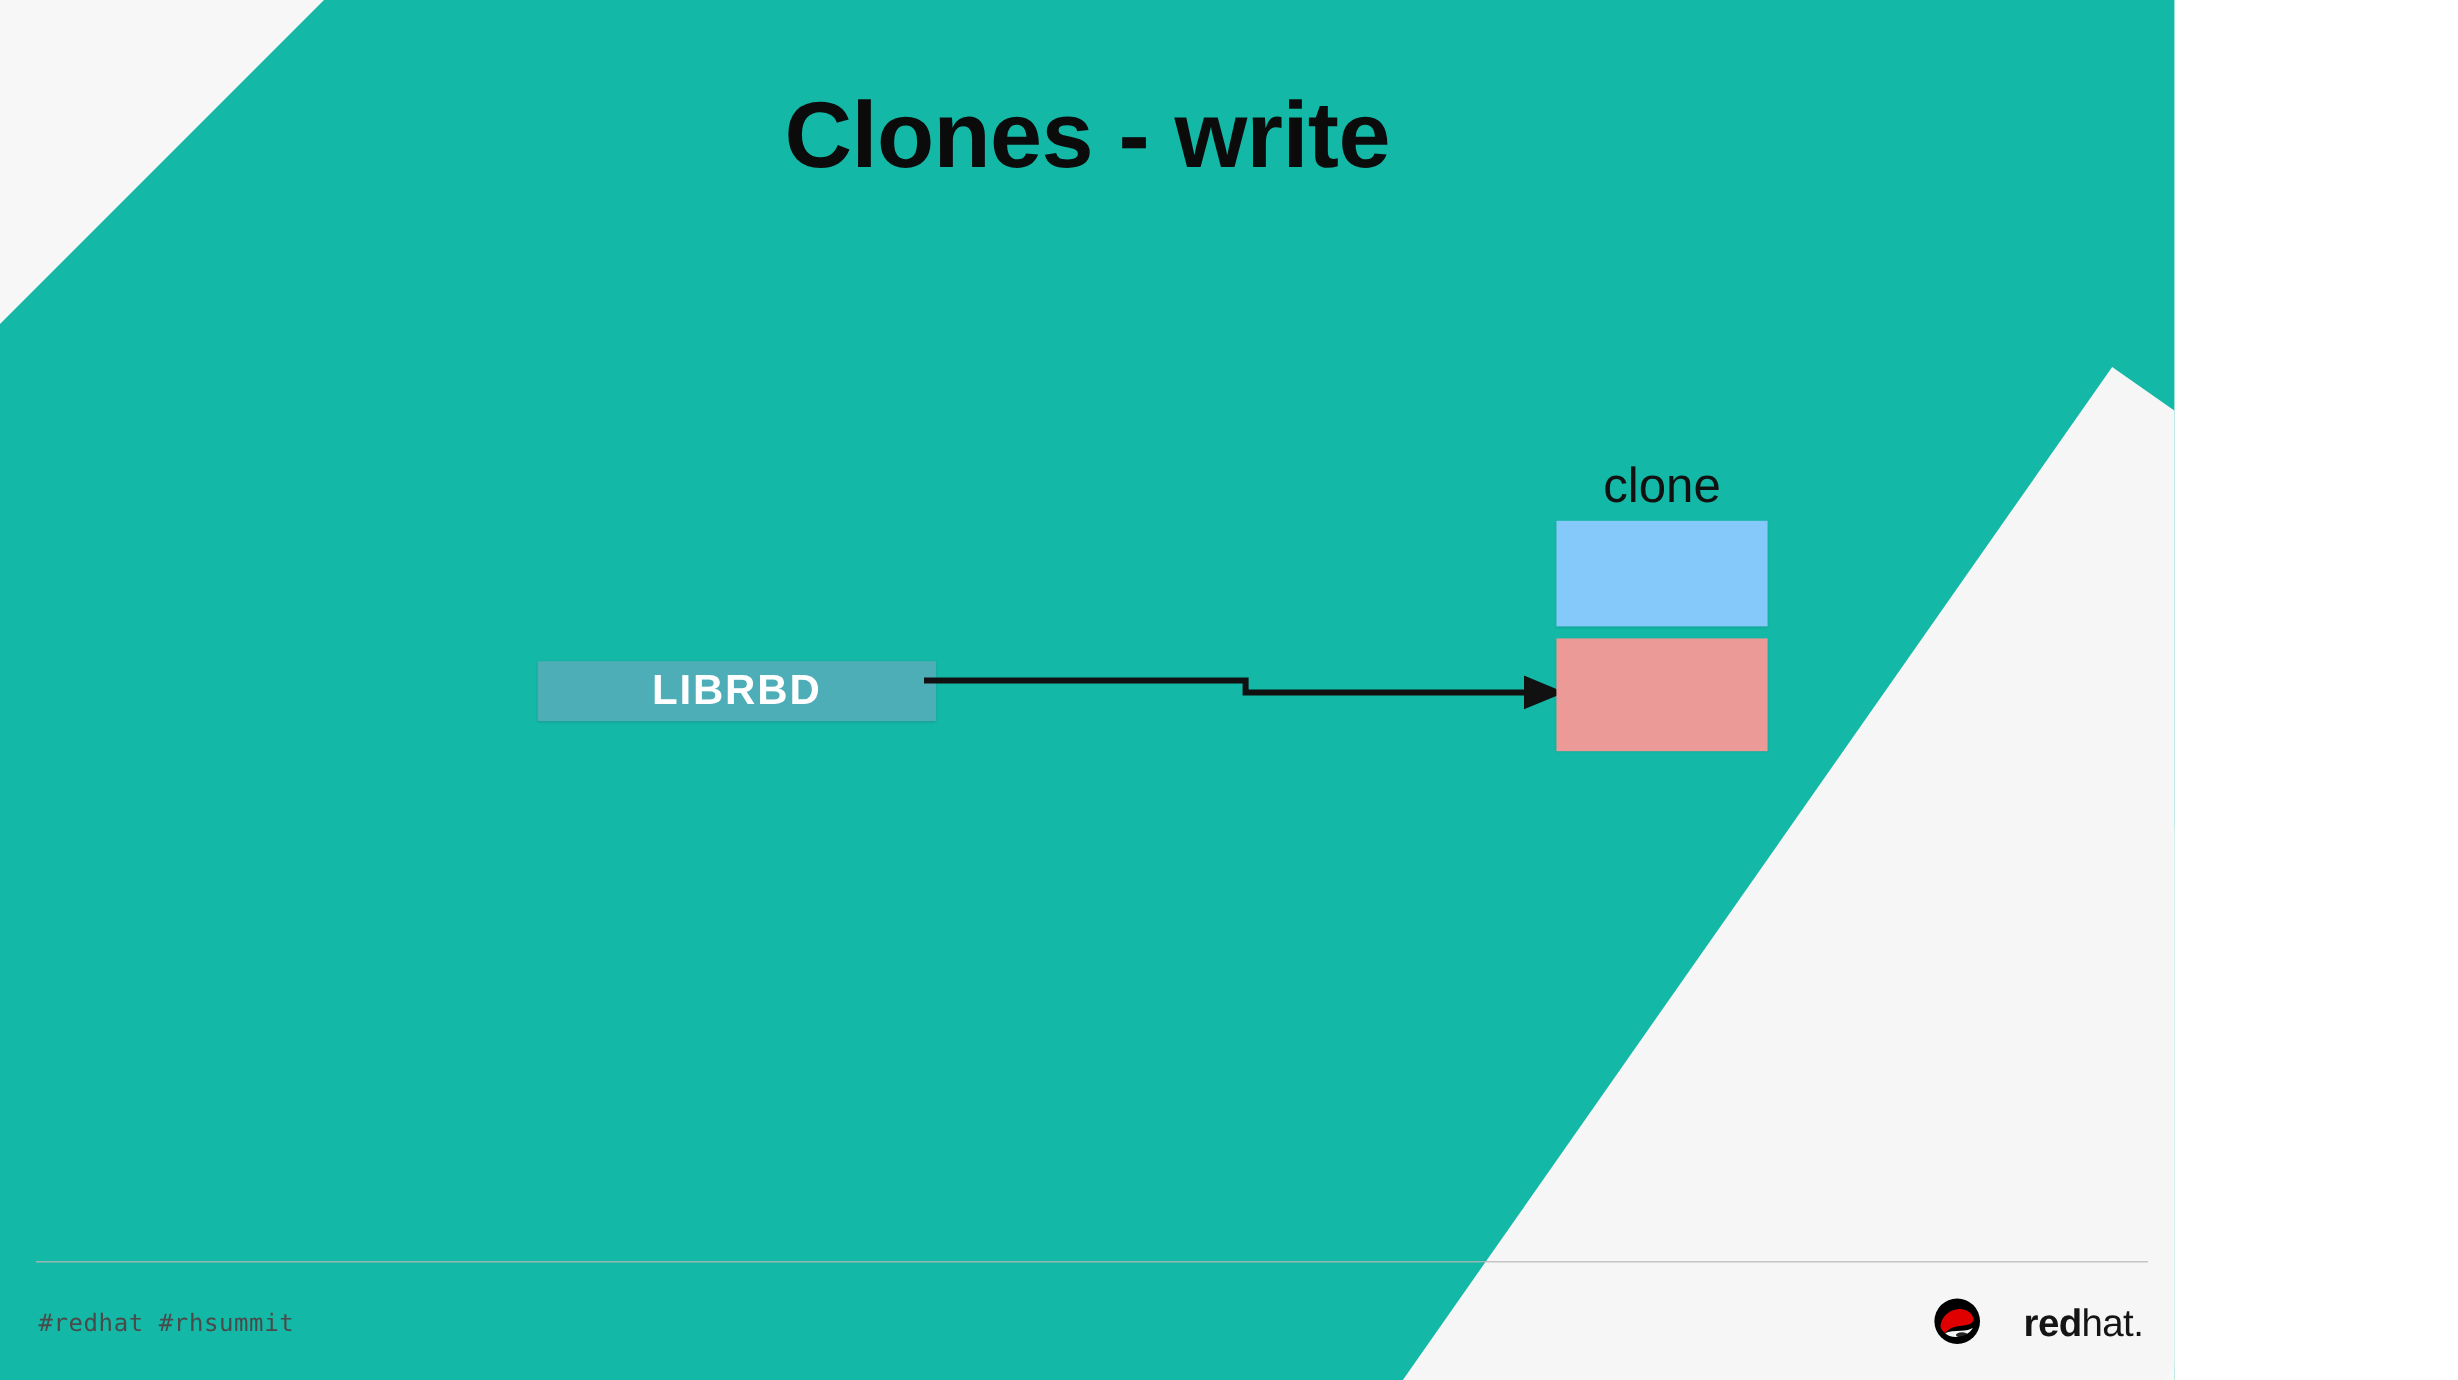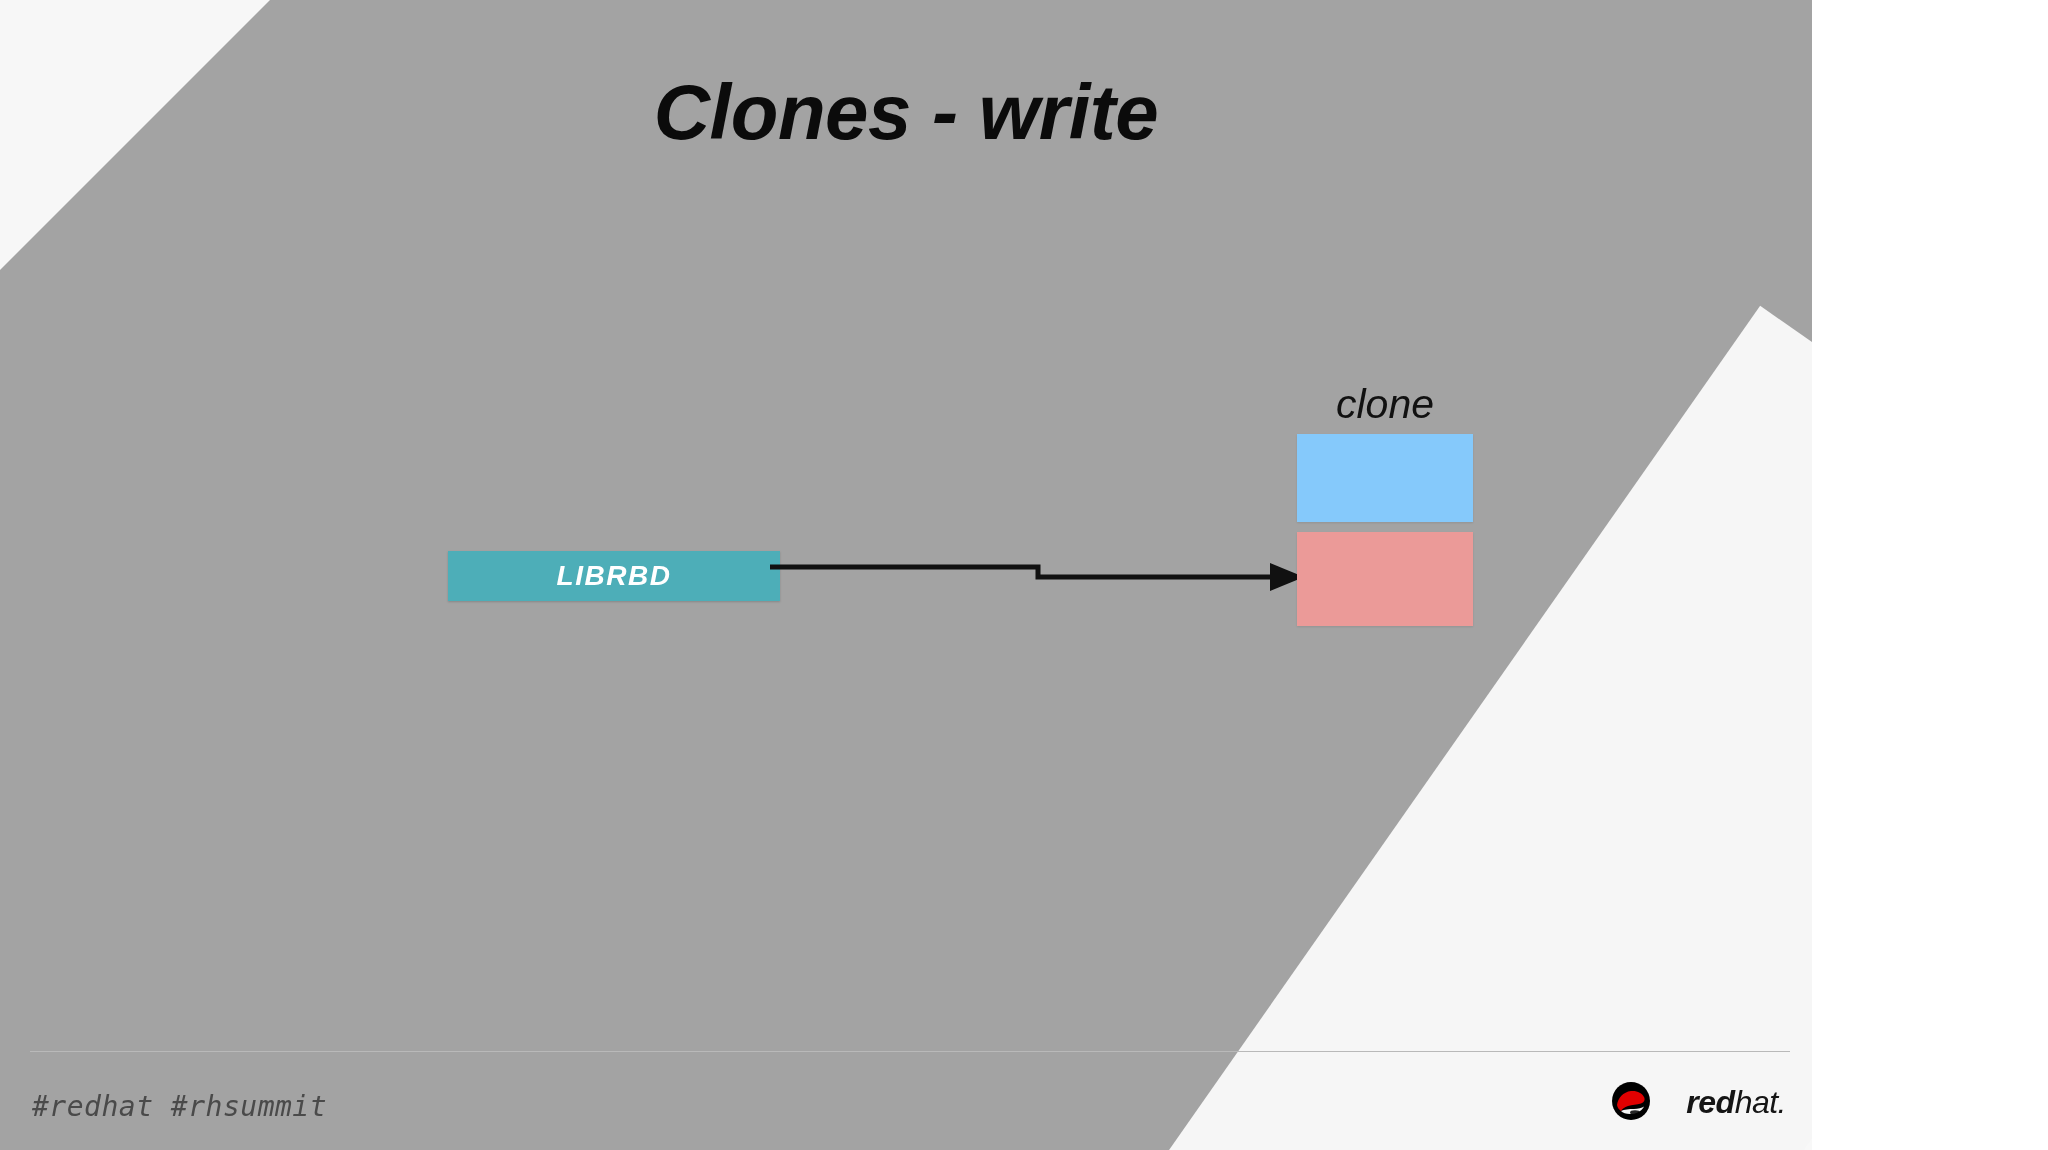--- a/index.html
+++ b/index.html
@@ -7,23 +7,22 @@
     margin: 0;
     padding: 0;
     background: #ffffff;
   }
 
   #slide {
     position: relative;
     width: 1812px;
     height: 1150px;
     overflow: hidden;
-    background: #a3a3a3;
+    background: #14b8a6;
     font-family: "Liberation Sans", "DejaVu Sans", sans-serif;
-    font-style: italic;
   }
 
   
   .wedge {
     position: absolute;
     pointer-events: none;
   }
   .wedge-tl {
     top: 0;
     left: 0;
@@ -73,21 +72,21 @@
     width: 332px;
     height: 50px;
     background: #4daeb8;
     box-shadow: 0 1px 2px rgba(0,0,0,0.18);
     display: flex;
     align-items: center;
     justify-content: center;
   }
   .librbd-label {
     color: #ffffff;
-    font-size: 28px;
+    font-size: 35px;
     font-weight: bold;
     letter-spacing: 1.5px;
   }
 
   
   .connector {
     position: absolute;
     left: 770px;
     top: 555px;
     width: 540px;
@@ -127,21 +126,21 @@
     right: 22px;
     top: 1051px;
     height: 1px;
     background: #b9b9b9;
   }
   .footer-tags {
     position: absolute;
     left: 32px;
     top: 1090px;
     font-family: "DejaVu Sans Mono", "Liberation Mono", monospace;
-    font-size: 28px;
+    font-size: 20px;
     color: #4a4a4a;
     letter-spacing: 0.5px;
   }
 
   
   .rh-logo {
     position: absolute;
     right: 26px;
     top: 1081px;
     display: flex;

